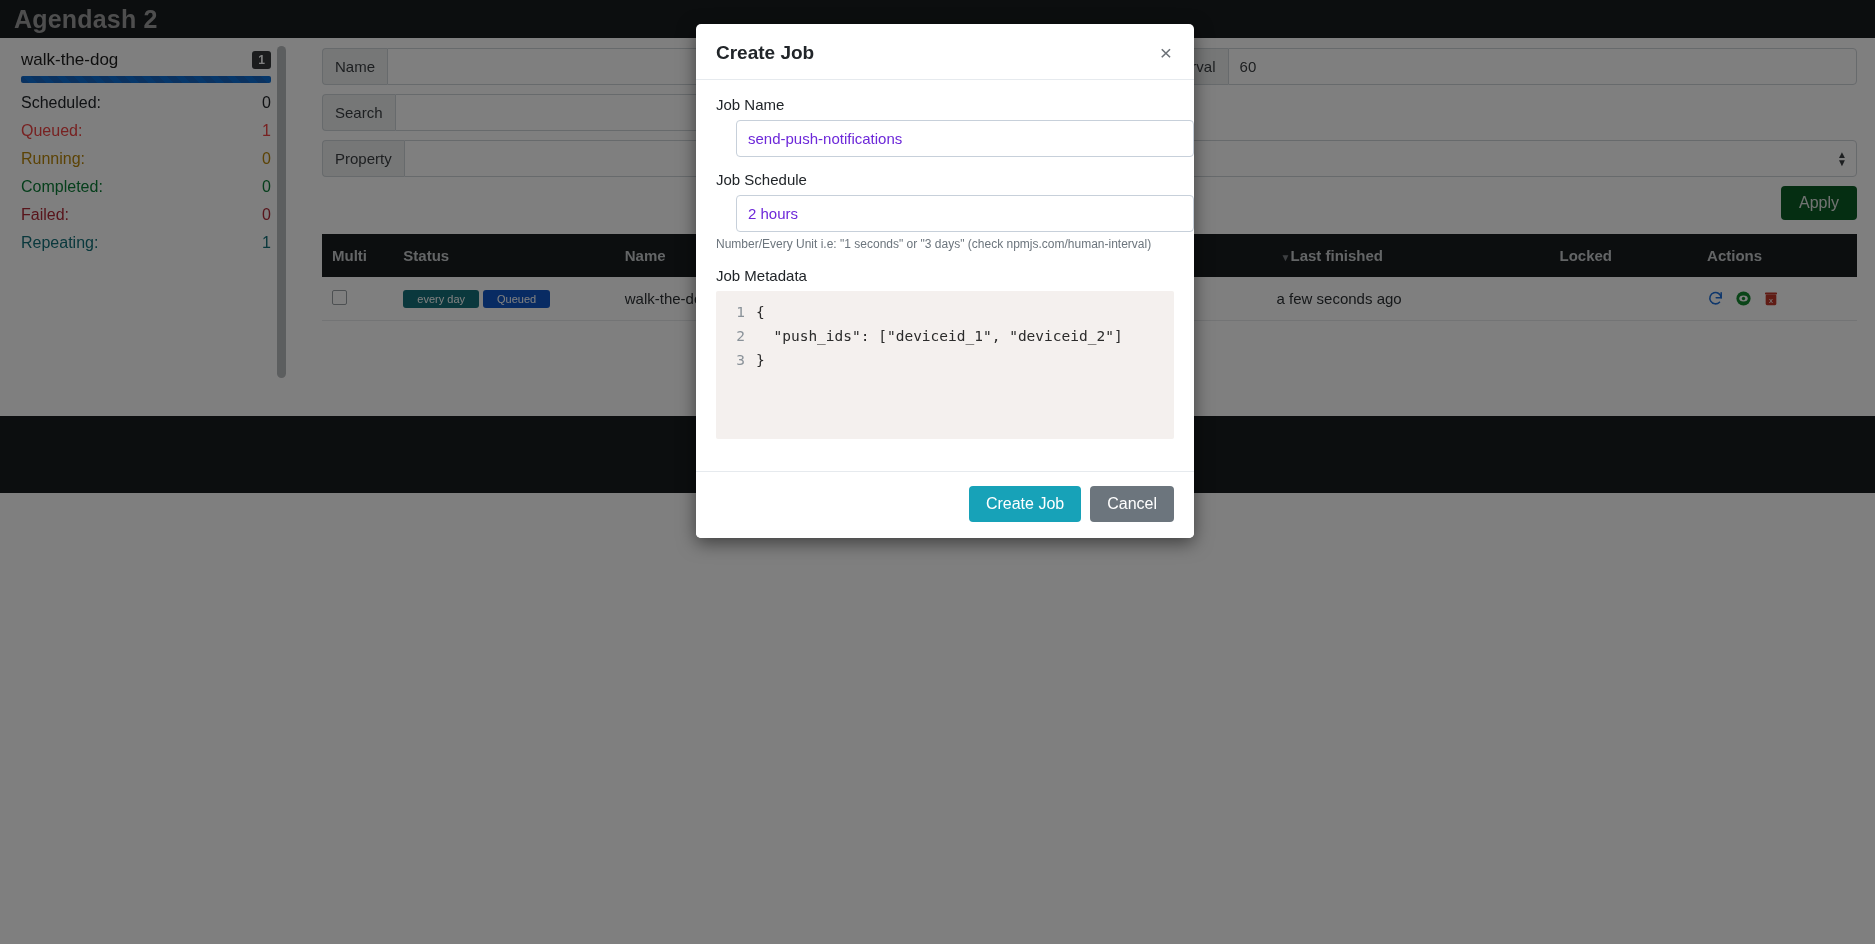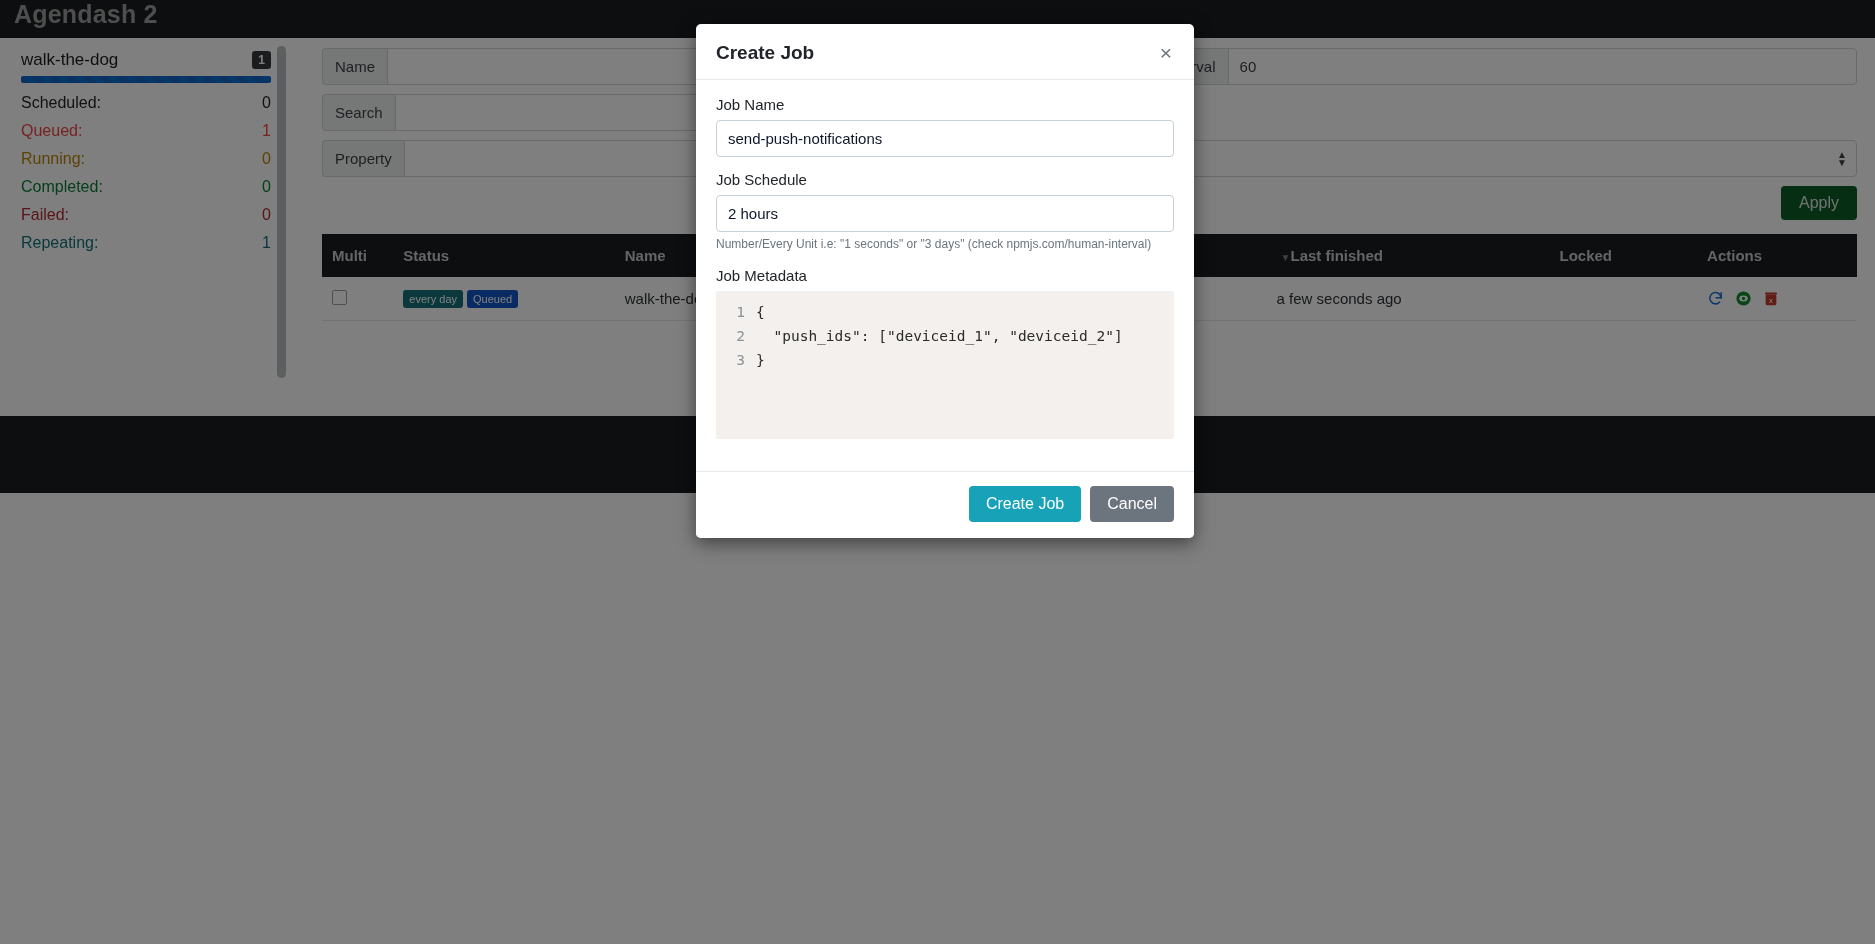--- a/index.html
+++ b/index.html
@@ -13,21 +13,21 @@
 
   
   #app-root {
     position: absolute; inset: 0;
     background: #ffffff;
   }
 
   .navbar {
     height: 38px;
     background: #181c1f;
-    display: flex; 
+    display: flex; align-items: center;
     padding: 0 14px;
   }
   .navbar-brand {
     color: #9d9d9d;
     font-size: 25px;
     font-weight: bold;
     letter-spacing: .2px;
   }
 
   .body-wrap {
@@ -186,21 +186,21 @@
     border: 1px solid #9aa0a5;
     border-radius: 2px;
     background: #fff;
     display: inline-block;
   }
   .pill {
     display: inline-block;
     color: #fff;
     font-size: 11px;
     border-radius: 3px;
-    padding: 3px 6px;
+    padding: 3px 14px;
     margin-right: 4px;
     line-height: 1.1;
     vertical-align: middle;
   }
   .pill-repeat { background: #14717a; }
   .pill-queued { background: #1157c7; }
   .act-icons { display: flex; gap: 11px; align-items: center; }
   .act-icon { cursor: pointer; line-height: 0; }
 
   
@@ -251,24 +251,24 @@
     display: block;
     margin-bottom: 7px;
   }
   .form-input {
     width: 100%;
     height: 37px;
     border: 1px solid #c7d0da;
     border-radius: 4px;
     padding: 0 11px;
     font-size: 15px;
-    color: #0f172a;
+    color: #6d28d9;
     font-family: "Liberation Sans", sans-serif;
     background: #fff;
-    display: flex; align-items: center;
+    display: flex; align-items: center; margin-left: 20px;
   }
   .form-help {
     font-size: 12px;
     color: #6c757d;
     margin: 5px 0 0 0;
     line-height: 1.3;
   }
   .form-block { margin-bottom: 14px; }
 
   .code-editor {

